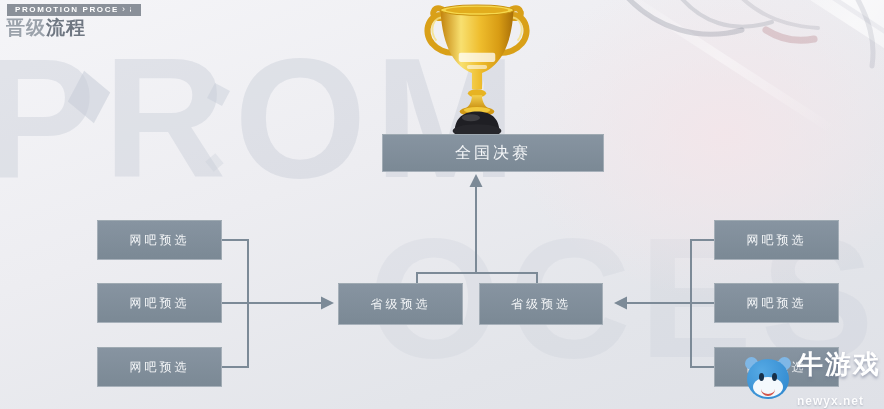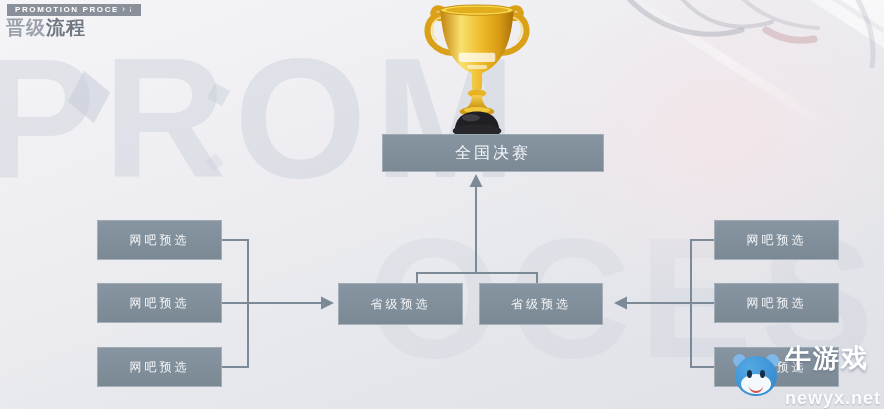--- a/index.html
+++ b/index.html
@@ -63,21 +63,21 @@
   .mascot .ear.le{left:1px;} .mascot .ear.re{right:1px;}
   .mascot .head{position:absolute;left:3px;top:4px;width:42px;height:40px;border-radius:50%;
     background:radial-gradient(circle at 35% 30%,#55a9e4,#2b84cc);}
   .mascot .facep{position:absolute;left:9px;top:22px;width:30px;height:20px;border-radius:50%;background:#f4f9fd;}
   .mascot .eye{position:absolute;top:18px;width:5px;height:8px;border-radius:50%;background:#173049;}
   .mascot .eye.lee{left:15px;} .mascot .eye.ree{left:28px;}
   .mascot .smile{position:absolute;left:17px;top:32px;width:14px;height:7px;border:2px solid #d2544a;
     border-top:none;border-left:none;border-right:none;border-radius:0 0 10px 10px;}
   .wm-text{margin-left:5px;line-height:1;}
   .wm-name{font-size:26px;font-weight:bold;color:#ffffff;text-shadow:0 2px 3px rgba(100,110,135,.55);letter-spacing:2px;}
-  .wm-url{font-size:18px;font-weight:bold;color:#ffffff;opacity:.92;letter-spacing:1px;margin-top:18px;text-shadow:0 1px 2px rgba(100,110,135,.45);}
+  .wm-url{font-size:12px;font-weight:bold;color:#ffffff;opacity:.92;letter-spacing:1px;margin-top:18px;text-shadow:0 1px 2px rgba(100,110,135,.45);}
 </style>
 </head>
 <body>
 
 <div class="stage">
 
   <div class="ghost ghost-top">PROM</div>
   <div class="ghost ghost-bottom">OCESS</div>
   <div class="shard shard1"></div>
   <div class="shard shard2"></div>

